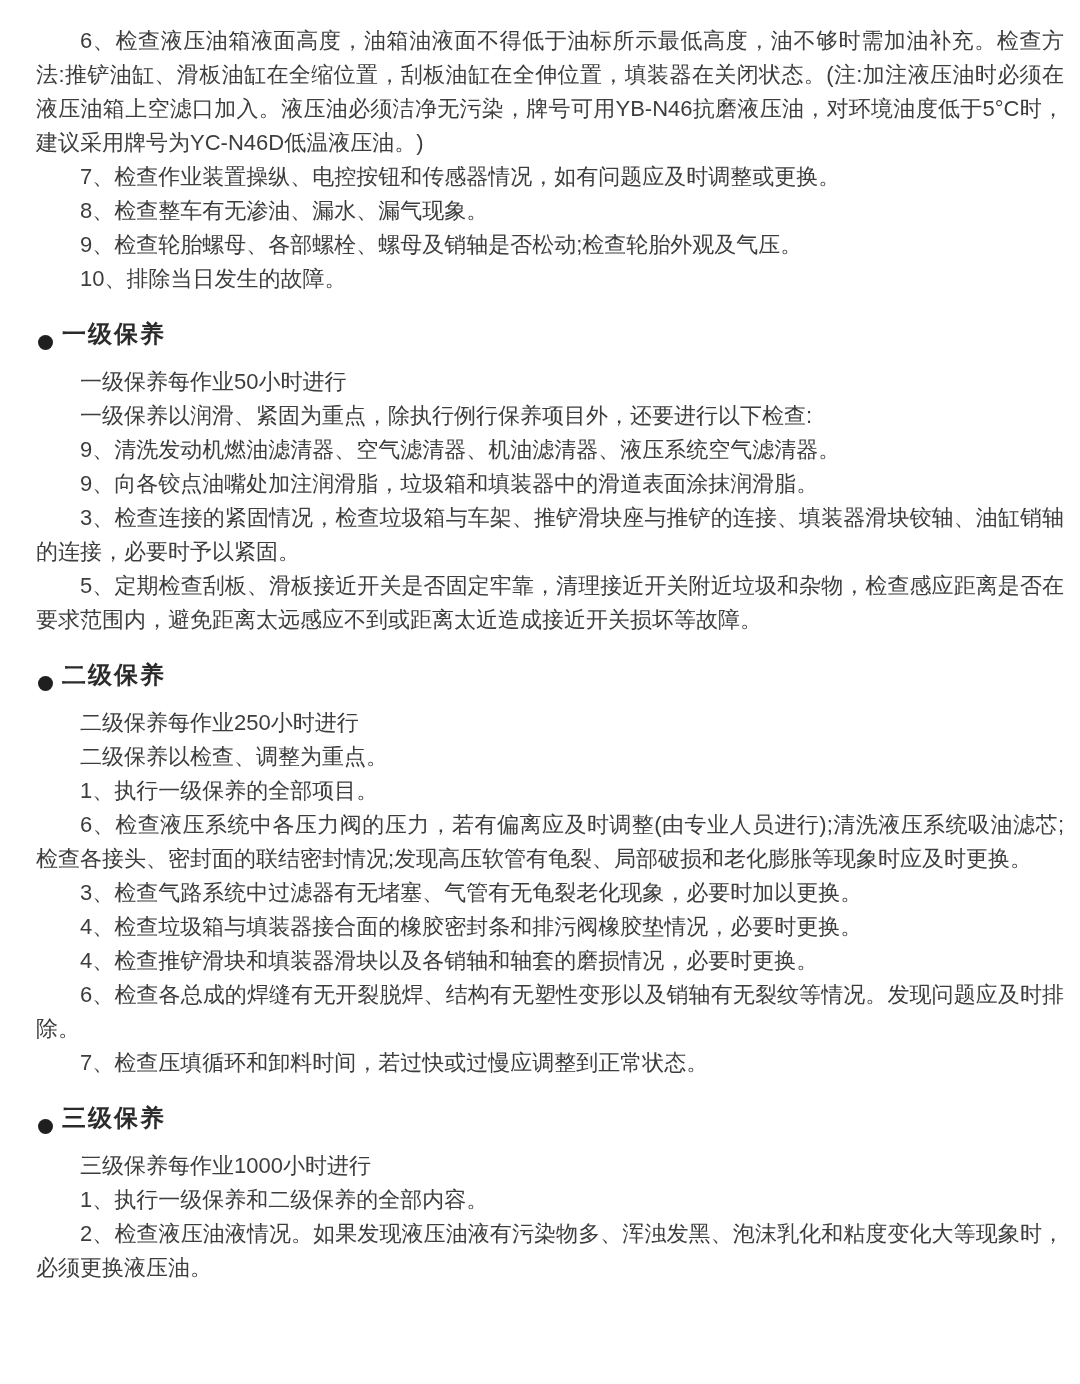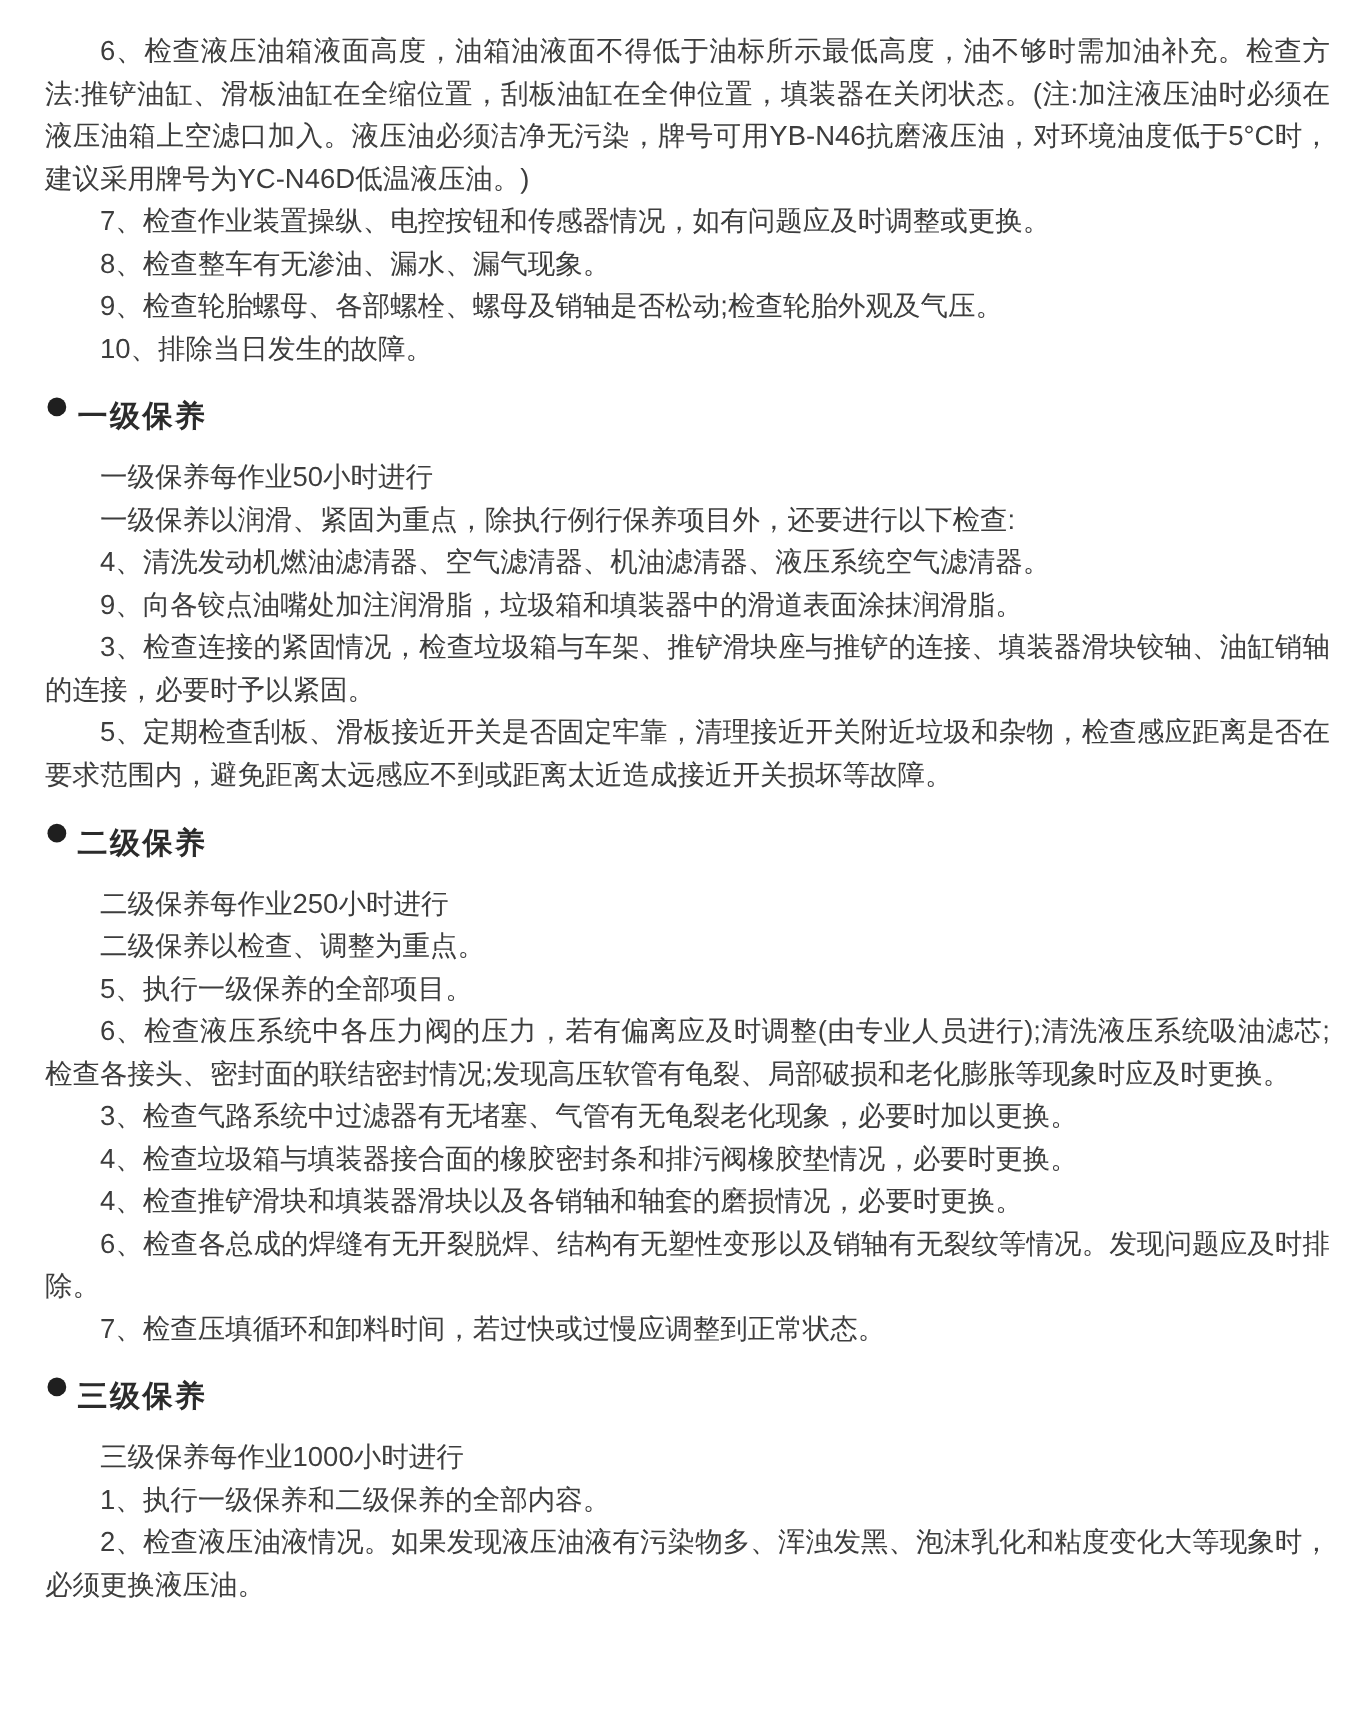--- a/index.html
+++ b/index.html
@@ -29,21 +29,21 @@
     line-height: 34px;
     text-indent: 2em;
     text-align: justify;
     color: #3d3d3d;
     word-break: break-all;
   }
 
   
   .section-heading {
     display: flex;
-    align-items: flex-start;
+    align-items: flex-end;
     margin: 22px 0 15px 2px;
     font-size: 24px;
     line-height: 32px;
     font-weight: bold;
     color: #2b2b2b;
   }
   .bullet {
     flex: 0 0 auto;
     width: 15px;
     height: 15px;
@@ -65,32 +65,32 @@
   <p class="para">8、检查整车有无渗油、漏水、漏气现象。</p>
   <p class="para">9、检查轮胎螺母、各部螺栓、螺母及销轴是否松动;检查轮胎外观及气压。</p>
   <p class="para">10、排除当日发生的故障。</p>
 
   <div class="section-heading">
     <span class="bullet"></span>
     <span class="heading-text">一级保养</span>
   </div>
   <p class="para">一级保养每作业50小时进行</p>
   <p class="para">一级保养以润滑、紧固为重点，除执行例行保养项目外，还要进行以下检查:</p>
-  <p class="para">4、清洗发动机燃油滤清器、空气滤清器、机油滤清器、液压系统空气滤清器。</p>
+  <p class="para">9、清洗发动机燃油滤清器、空气滤清器、机油滤清器、液压系统空气滤清器。</p>
   <p class="para">9、向各铰点油嘴处加注润滑脂，垃圾箱和填装器中的滑道表面涂抹润滑脂。</p>
   <p class="para">3、检查连接的紧固情况，检查垃圾箱与车架、推铲滑块座与推铲的连接、填装器滑块铰轴、油缸销轴的连接，必要时予以紧固。</p>
   <p class="para">5、定期检查刮板、滑板接近开关是否固定牢靠，清理接近开关附近垃圾和杂物，检查感应距离是否在要求范围内，避免距离太远感应不到或距离太近造成接近开关损坏等故障。</p>
 
   <div class="section-heading">
     <span class="bullet"></span>
     <span class="heading-text">二级保养</span>
   </div>
   <p class="para">二级保养每作业250小时进行</p>
   <p class="para">二级保养以检查、调整为重点。</p>
-  <p class="para">5、执行一级保养的全部项目。</p>
+  <p class="para">1、执行一级保养的全部项目。</p>
   <p class="para">6、检查液压系统中各压力阀的压力，若有偏离应及时调整(由专业人员进行);清洗液压系统吸油滤芯;检查各接头、密封面的联结密封情况;发现高压软管有龟裂、局部破损和老化膨胀等现象时应及时更换。</p>
   <p class="para">3、检查气路系统中过滤器有无堵塞、气管有无龟裂老化现象，必要时加以更换。</p>
   <p class="para">4、检查垃圾箱与填装器接合面的橡胶密封条和排污阀橡胶垫情况，必要时更换。</p>
   <p class="para">4、检查推铲滑块和填装器滑块以及各销轴和轴套的磨损情况，必要时更换。</p>
   <p class="para">6、检查各总成的焊缝有无开裂脱焊、结构有无塑性变形以及销轴有无裂纹等情况。发现问题应及时排除。</p>
   <p class="para">7、检查压填循环和卸料时间，若过快或过慢应调整到正常状态。</p>
 
   <div class="section-heading">
     <span class="bullet"></span>
     <span class="heading-text">三级保养</span>

